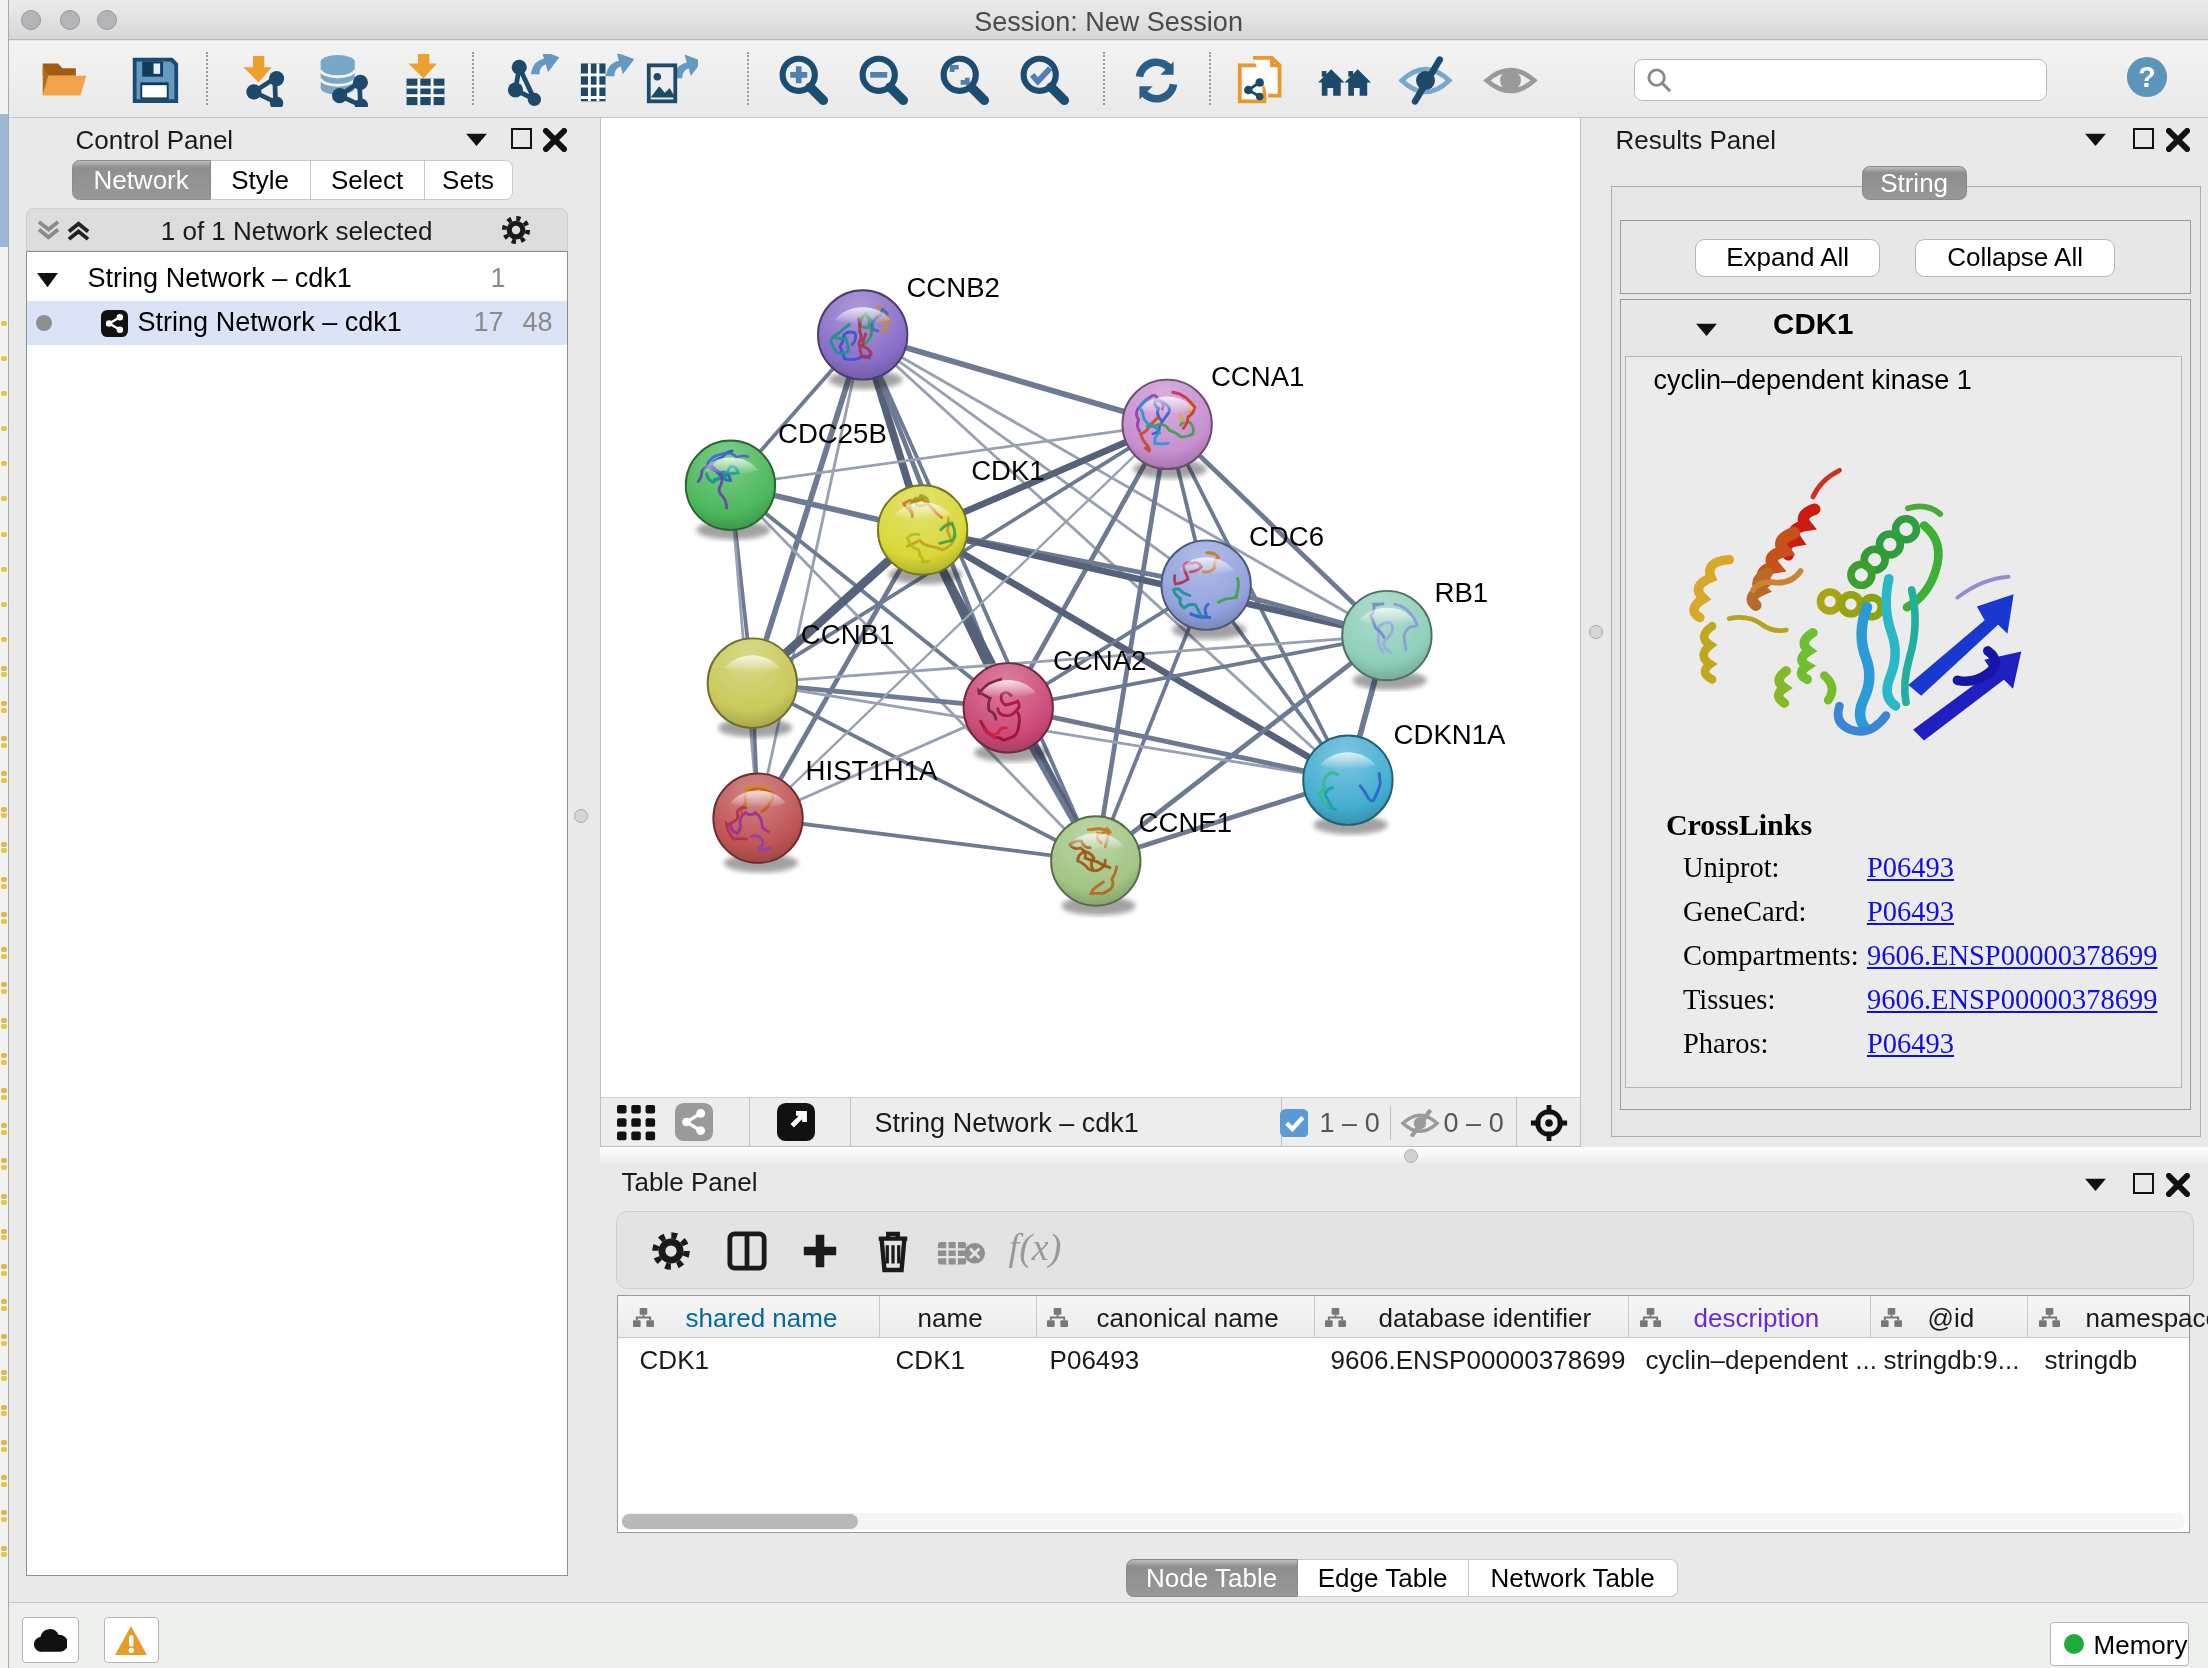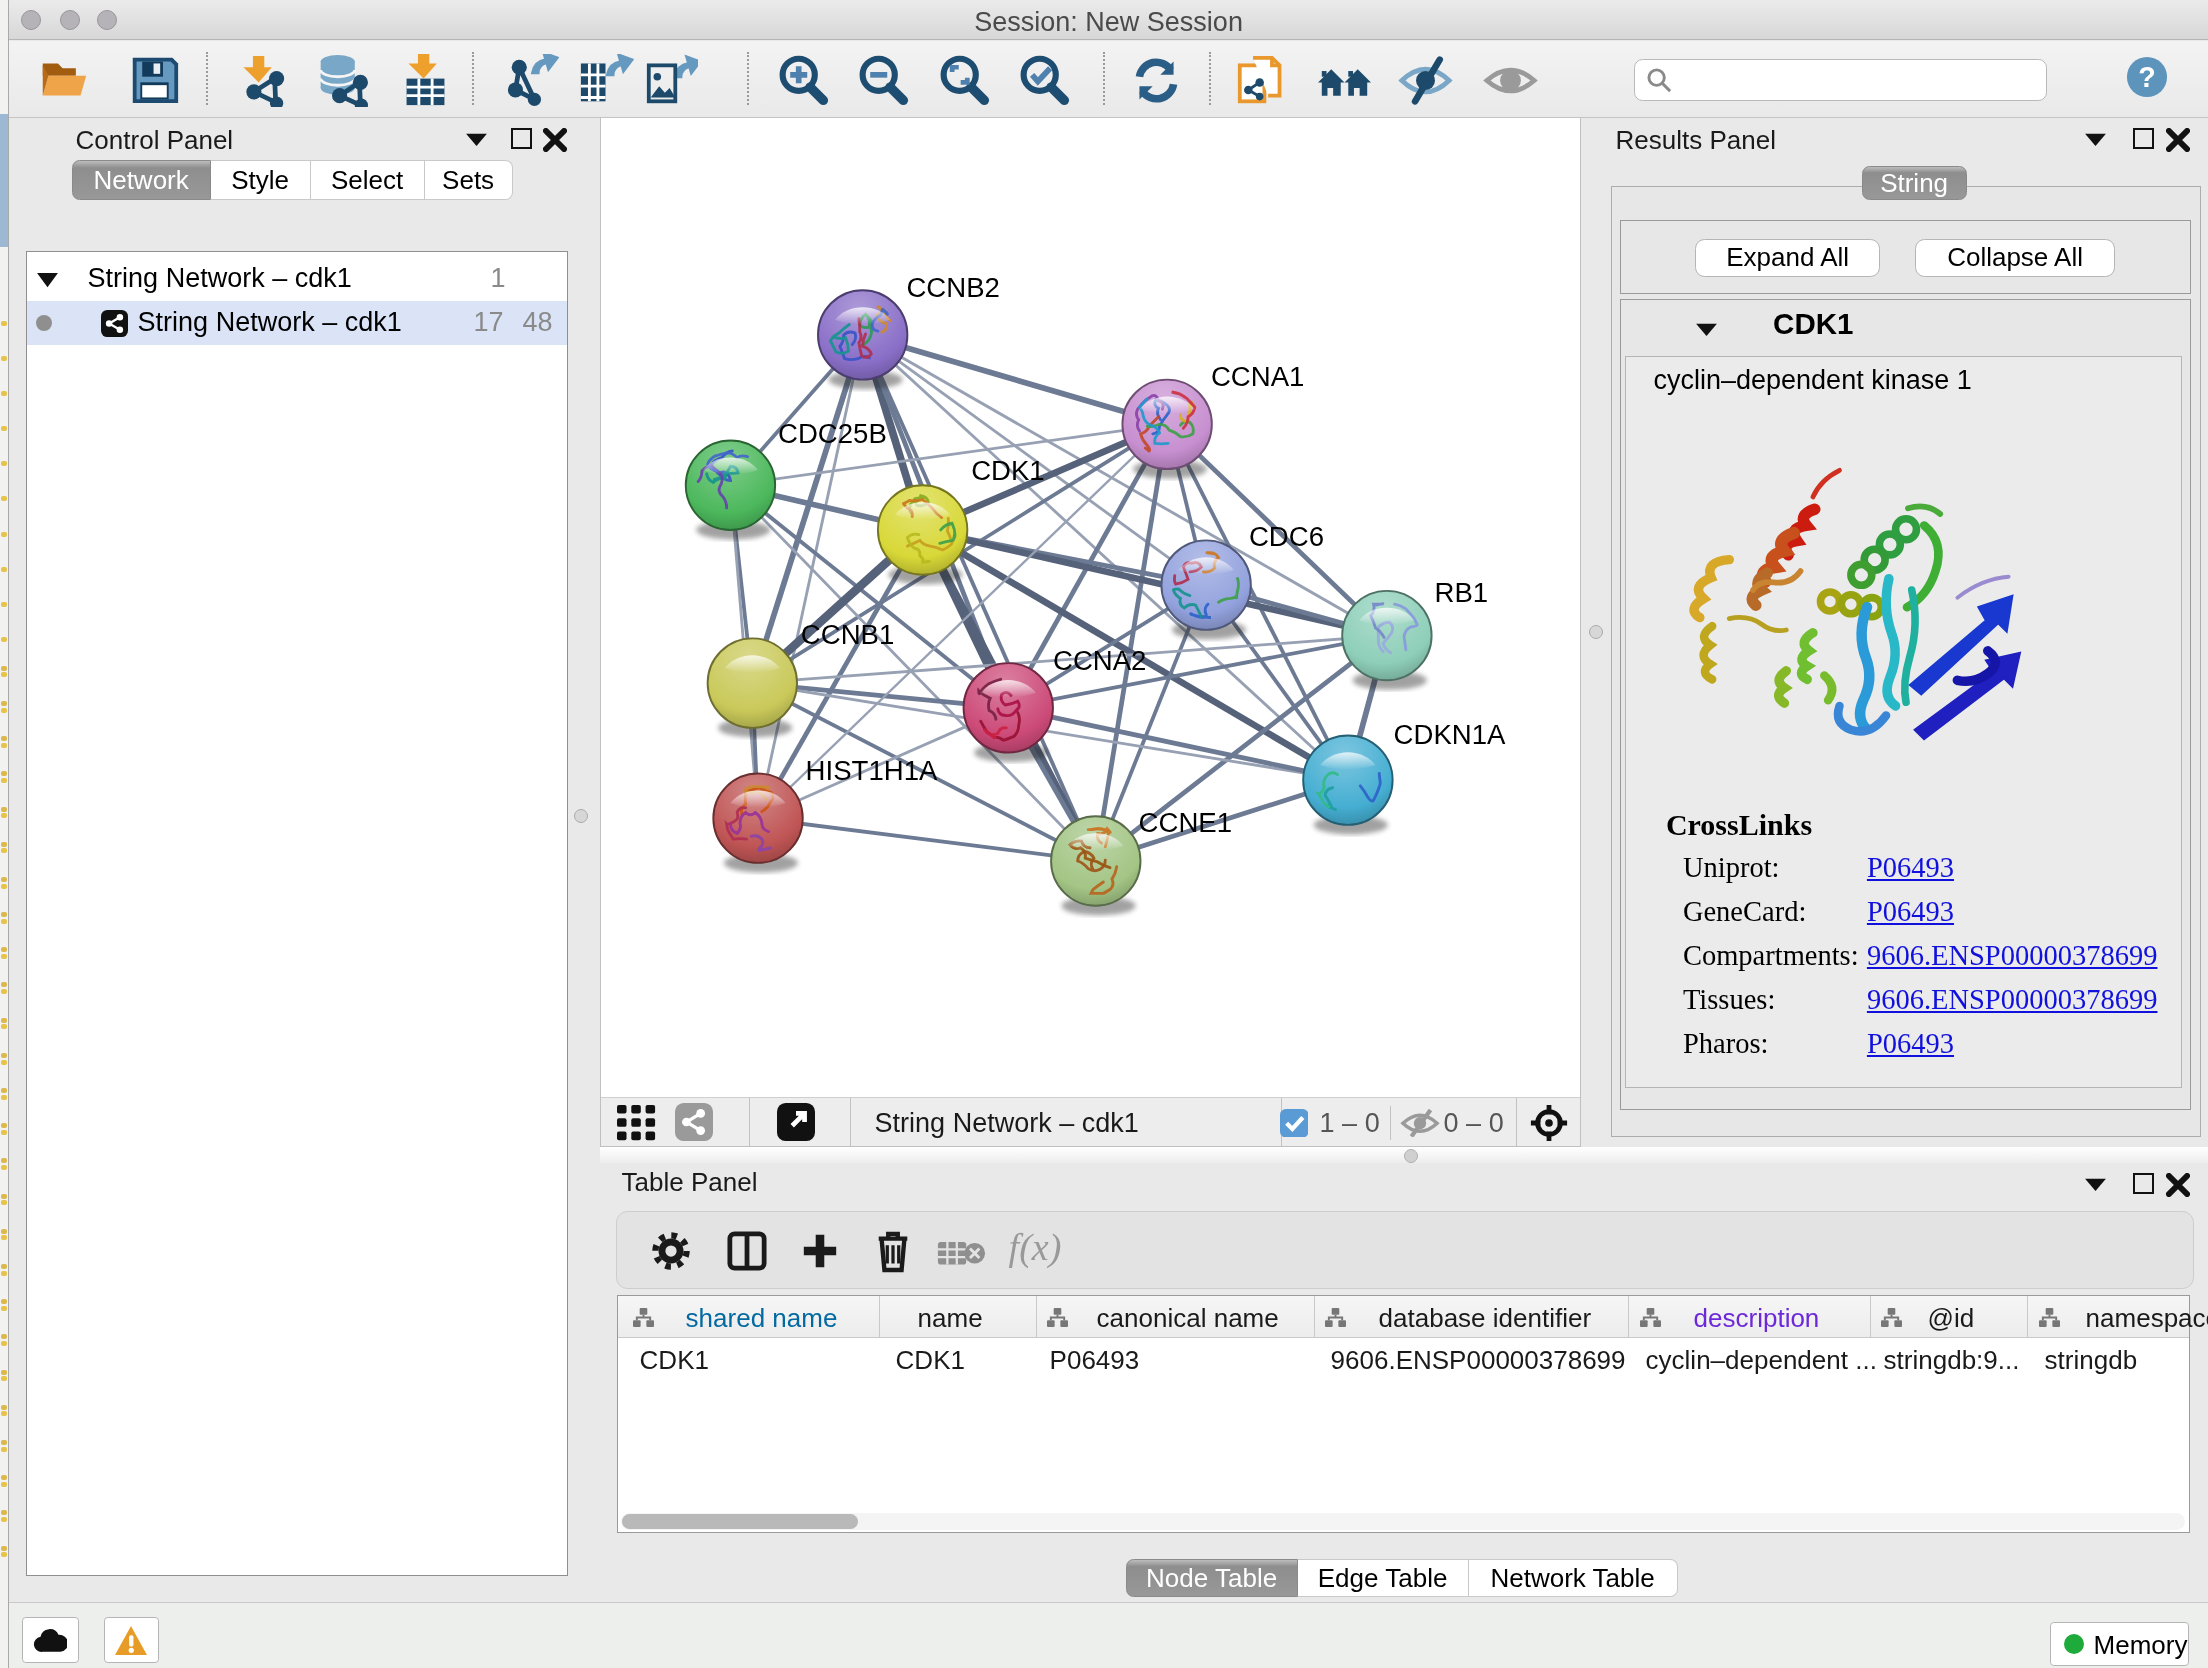--- a/index.html
+++ b/index.html
@@ -288,20 +288,40 @@
         <path d="M3 3 L22 22 M22 3 L3 22" stroke="#111" stroke-width="6" stroke-linecap="round"></path>
       </svg>
 
     <div style="position:absolute;left:63px;top:42px;height:40px;display:flex;font-size:26px;">
       <div class="seltab" style="width:139px;border-radius:7.6px 0 0 7.6px;border:1px solid #8a8a8a;text-align:center;line-height:38px;">Network</div>
       <div style="width:100px;background:#fff;border:1px solid #c9c9c9;border-left:none;text-align:center;line-height:38px;">Style</div>
       <div style="width:114px;background:#fff;border:1px solid #c9c9c9;border-left:none;text-align:center;line-height:38px;">Select</div>
       <div style="width:88px;background:#fff;border:1px solid #c9c9c9;border-left:none;border-radius:0 7.6px 7.6px 0;text-align:center;line-height:38px;">Sets</div>
     </div>
 
+    <div style="position:absolute;left:17px;top:90px;width:542px;height:43px;background:#dddddd;border:1px solid #cfcfcf;border-radius:7.6px 7.6px 0 0;">
+      <svg style="position:absolute;left:9.5px;top:9.5px" width="25" height="23" viewBox="0 0 26 24">
+          <g fill="none" stroke="#8a8a8a" stroke-width="4">
+            <path d="M3 3 l10 8 10 -8"></path>
+            <path d="M3 11 l10 8 10 -8"></path>
+          </g>
+        </svg>
+      <svg style="position:absolute;left:39px;top:9.5px" width="25" height="23" viewBox="0 0 26 24">
+          <g fill="none" stroke="#222" stroke-width="4">
+            <path d="M3 21 l10 -8 10 8"></path>
+            <path d="M3 13 l10 -8 10 8"></path>
+          </g>
+        </svg>
+      <div style="position:absolute;left:0;top:6.7px;width:100%;text-align:center;font-size:26px;color:#1a1a1a;">1 of 1 Network selected</div>
+      <svg style="position:absolute;left:474px;top:5.7px" width="30" height="30" viewBox="0 0 32 32">
+          <circle cx="16" cy="16" r="10" fill="#1a1a1a"></circle>
+          <circle cx="16" cy="16" r="12.5" fill="none" stroke="#1a1a1a" stroke-width="5" stroke-dasharray="4.5,5.3"></circle>
+          <circle cx="16" cy="16" r="4.5" fill="#dddddd"></circle>
+        </svg>
+    </div>
 
     <div style="position:absolute;left:17px;top:133px;width:542px;height:1325px;background:#fff;border:1.9px solid #8f8f8f;">
       <div style="position:absolute;left:0;top:11.4px;width:100%;height:34px;">
         <svg style="position:absolute;left:8.6px;top:7.6px" width="25" height="19" viewBox="0 0 26 20">
             <path d="M2 2 h22 l-11 15 z" fill="#111"></path>
           </svg>
         <span style="position:absolute;left:61px;top:0px;font-size:27px;">String Network – cdk1</span>
         <span style="position:absolute;right:61px;top:0px;font-size:27px;color:#8a8a8a;">1</span>
       </div>
       <div style="position:absolute;left:0;top:49px;width:100%;height:44px;background:#dbe4f7;">

